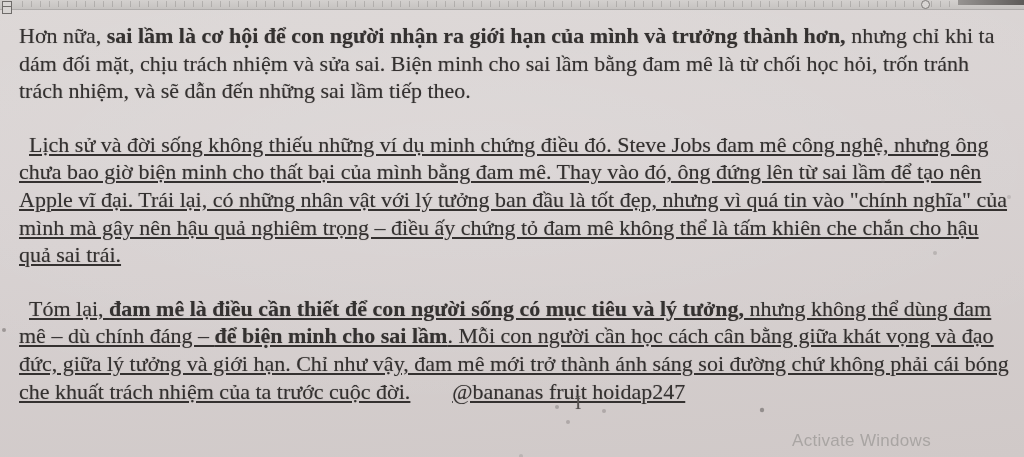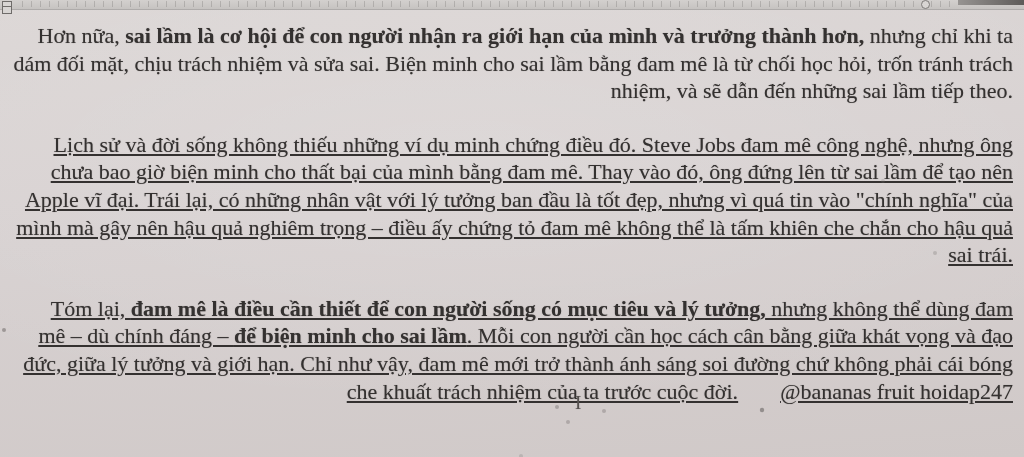--- a/index.html
+++ b/index.html
@@ -36,21 +36,21 @@
   }
   .tab-selector::after{
     content:"";position:absolute;left:0;right:0;top:4px;border-top:1.5px solid #6f6c6a;
   }
   
   .doc{
     position:absolute;left:13px;top:22px;width:1000px;
     color:#343130;font-size:22px;line-height:27.6px;
     text-shadow:0 0 1px rgba(52,49,48,.42);
   }
-  .doc p{margin:0 0 26px 0;text-align:right;}
+  .doc p{margin:0 0 26px 6px;}
   .doc p.indent{text-indent:10px;text-decoration:underline;}
   .doc b{font-weight:bold;}
   .credit{padding-left:42px;}
   
   .ibeam{
     position:absolute;left:575px;top:392px;
     font-family:"Liberation Serif","DejaVu Serif",serif;
     font-size:19px;color:#55514f;text-shadow:0 0 1px rgba(85,81,79,.4);
   }
   .watermark{
@@ -87,16 +87,17 @@
   <div class="doc">
     <p><span>Hơn nữa, </span><b>sai lầm là cơ hội để con người nhận ra giới hạn của mình và trưởng thành hơn,</b><span> nhưng chỉ khi ta dám đối mặt, chịu trách nhiệm và sửa sai. Biện minh cho sai lầm bằng đam mê là từ chối học hỏi, trốn tránh trách nhiệm, và sẽ dẫn đến những sai lầm tiếp theo.</span></p>
 
     <p class="indent"><span>Lịch sử và đời sống không thiếu những ví dụ minh chứng điều đó. Steve Jobs đam mê công nghệ, nhưng ông chưa bao giờ biện minh cho thất bại của mình bằng đam mê. Thay vào đó, ông đứng lên từ sai lầm để tạo nên Apple vĩ đại. Trái lại, có những nhân vật với lý tưởng ban đầu là tốt đẹp, nhưng vì quá tin vào "chính nghĩa" của mình mà gây nên hậu quả nghiêm trọng – điều ấy chứng tỏ đam mê không thể là tấm khiên che chắn cho hậu quả sai trái.</span></p>
 
     <p class="indent"><span>Tóm lại, </span><b>đam mê là điều cần thiết để con người sống có mục tiêu và lý tưởng,</b><span> nhưng không thể dùng đam mê – dù chính đáng – </span><b>để biện minh cho sai lầm</b><span>. Mỗi con người cần học cách cân bằng giữa khát vọng và đạo đức, giữa lý tưởng và giới hạn. Chỉ như vậy, đam mê mới trở thành ánh sáng soi đường chứ không phải cái bóng che khuất trách nhiệm của ta trước cuộc đời.</span><span class="credit">@bananas fruit hoidap247</span></p>
   </div>
 
   <div class="ibeam">I</div>
 
+  <div class="watermark">Activate Windows</div>
 
   <div class="specks"></div>
 
 </div>
 
 </body></html>

